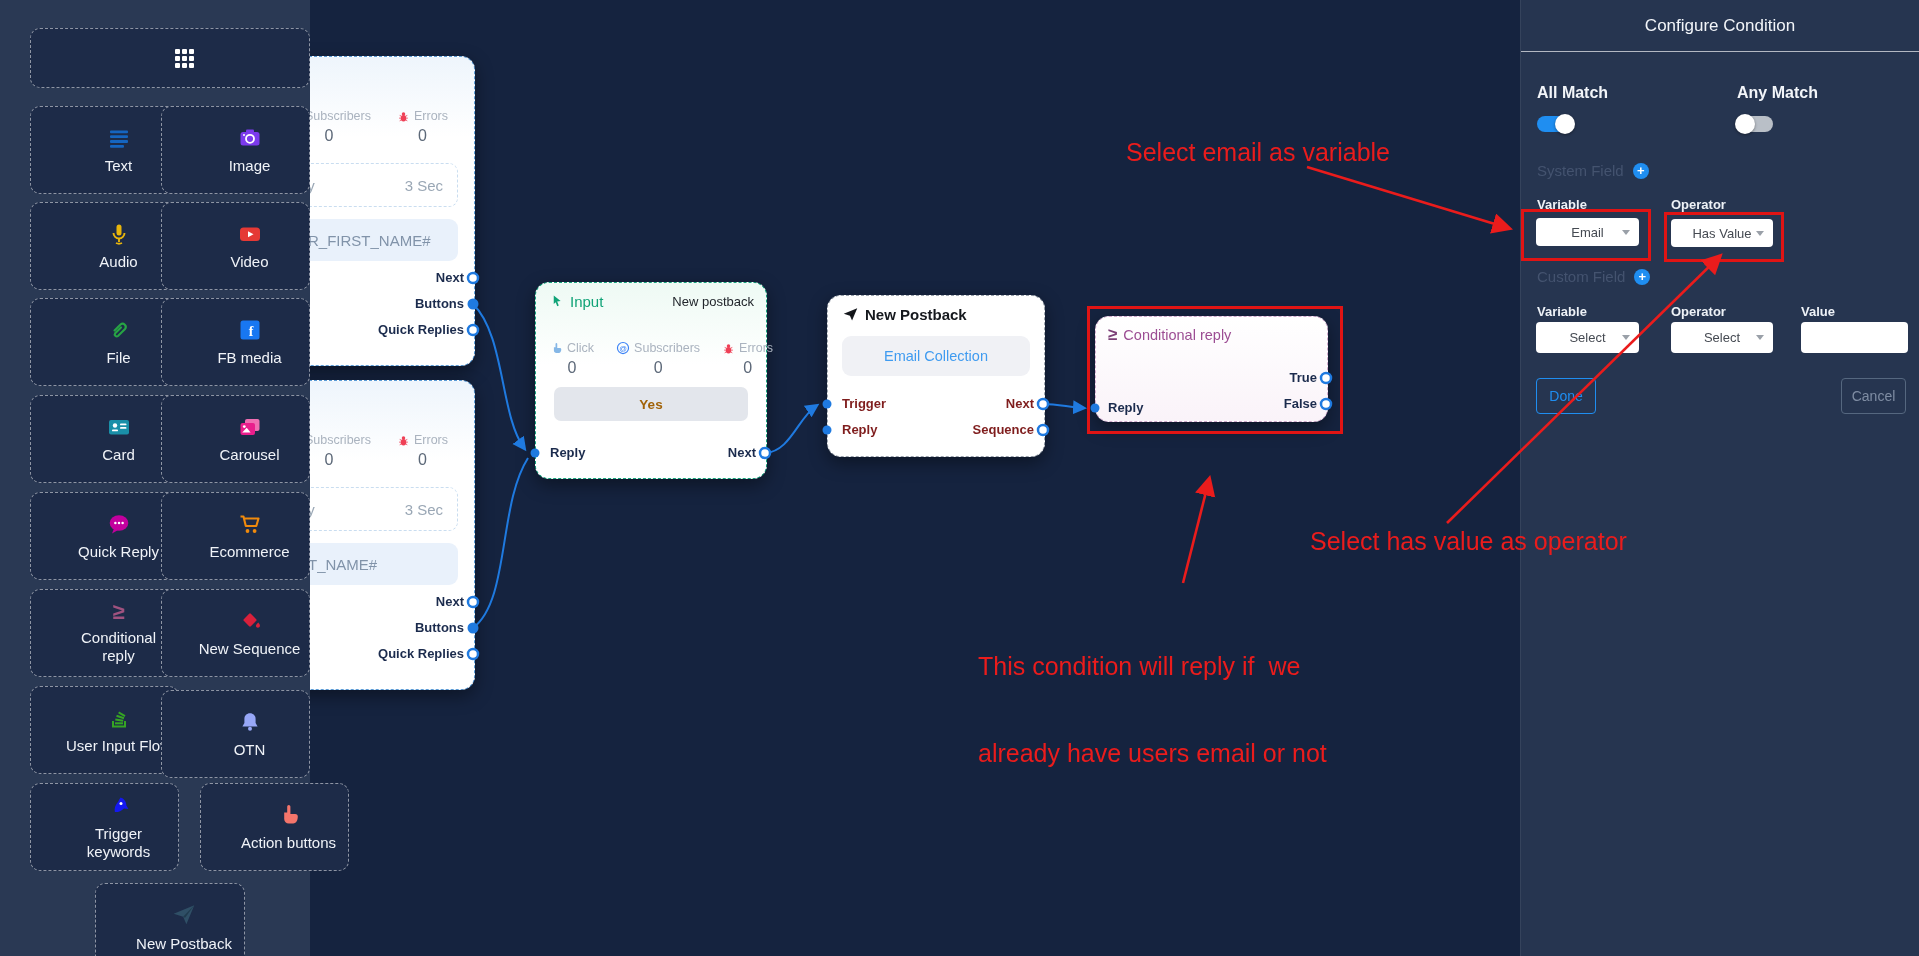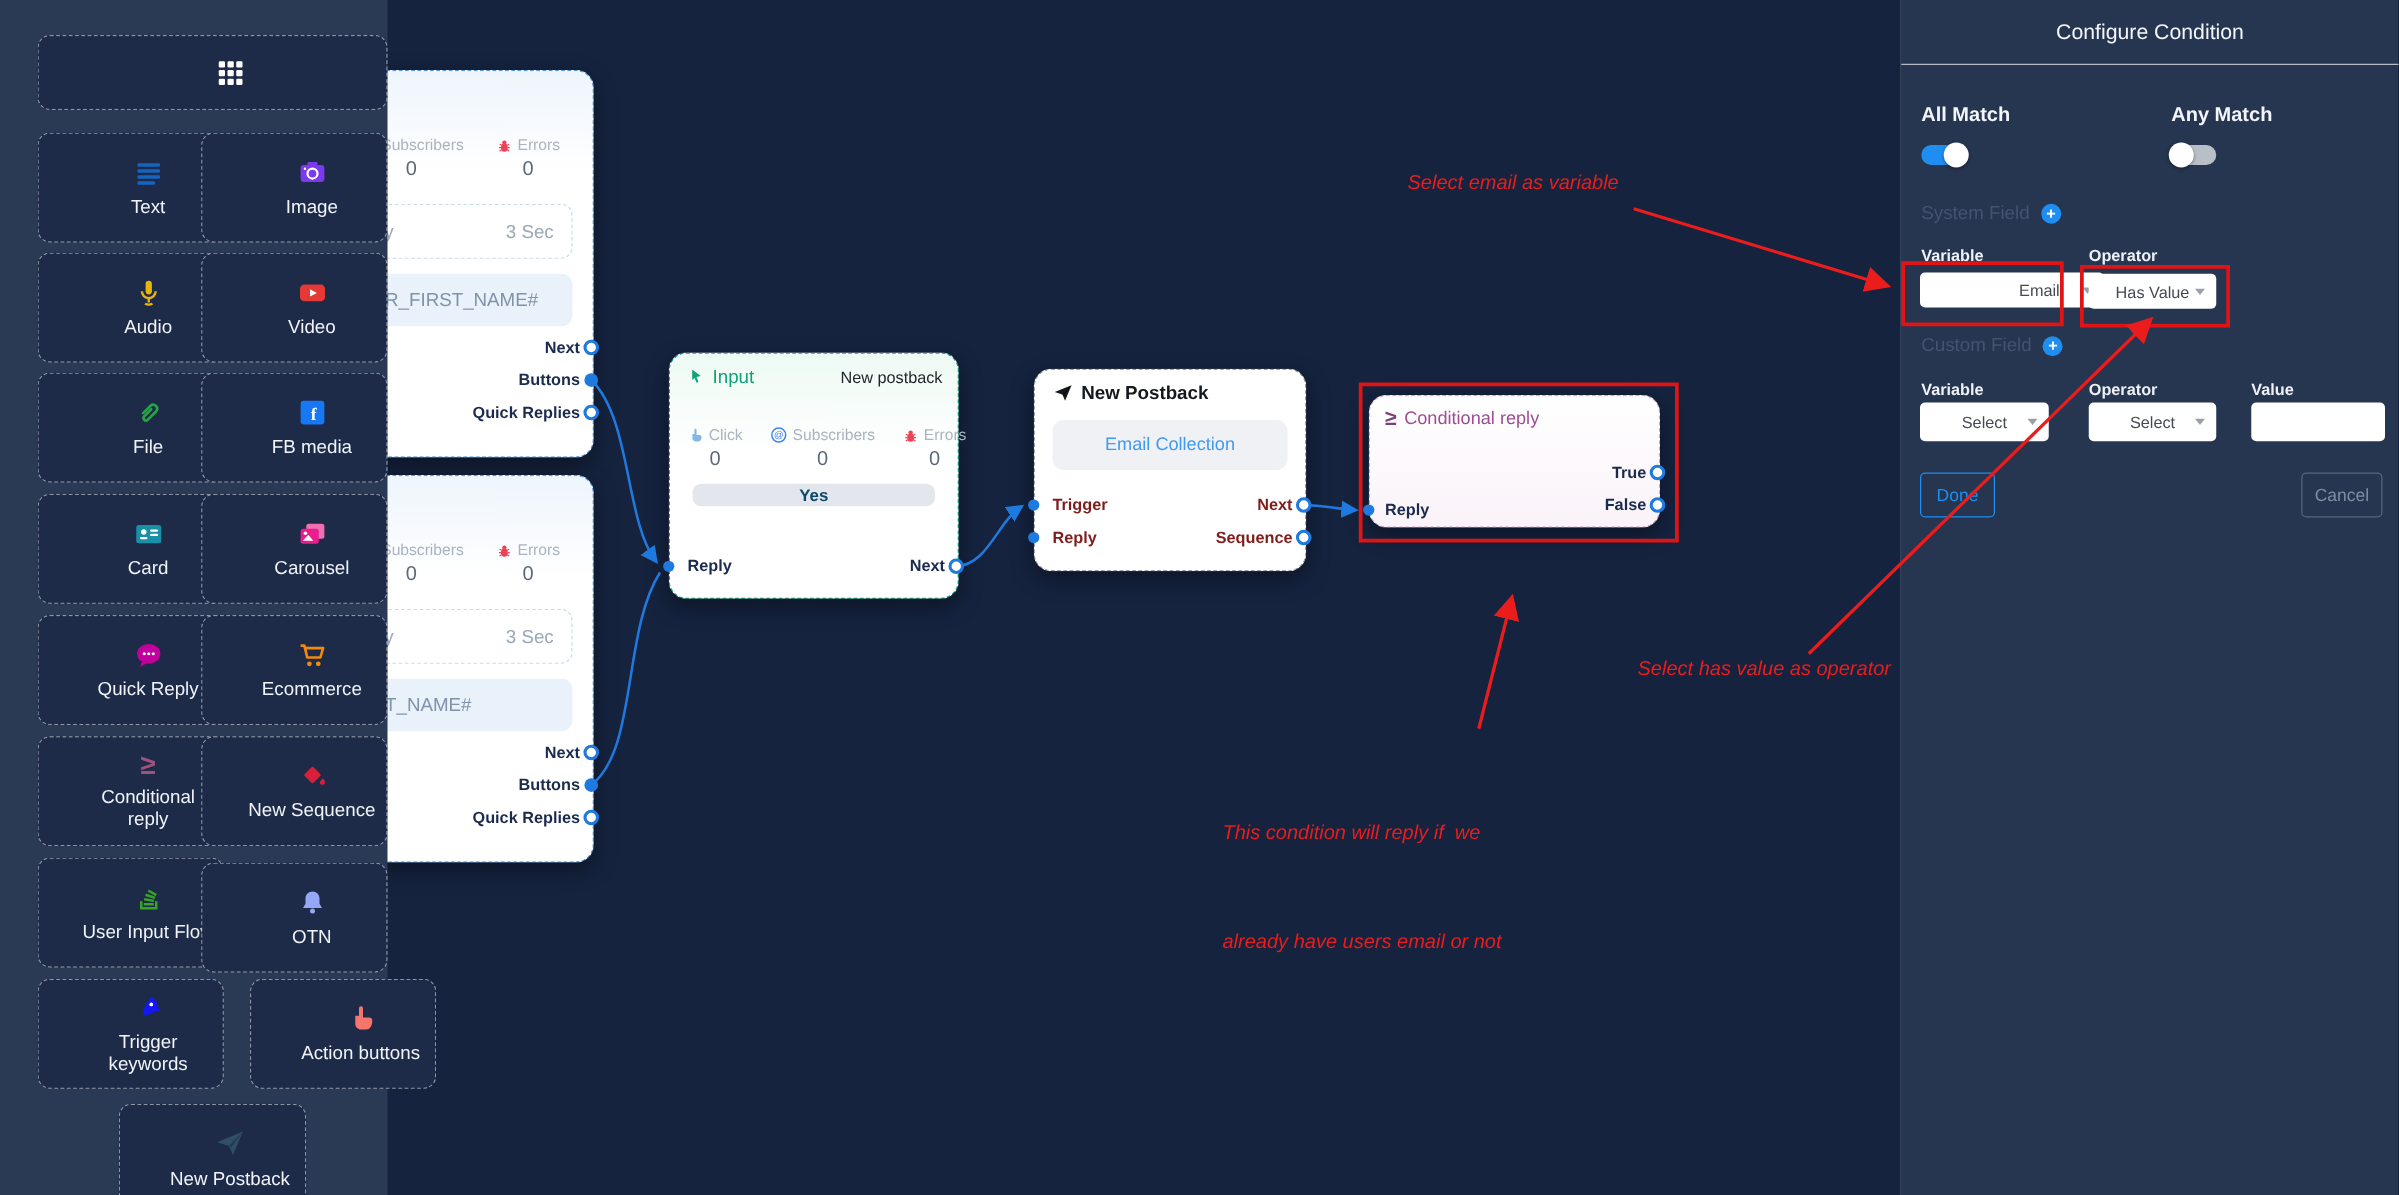--- a/index.html
+++ b/index.html
@@ -35,43 +35,43 @@
             border-radius:9px;display:flex;align-items:center;padding-left:26px;
             color:#8193a9;font-size:15px;box-sizing:border-box;}
   .port-row{position:absolute;right:10px;color:#1b2b4d;font-size:13px;font-weight:600;}
   .pr-next{top:213px;} .pr-buttons{top:239px;} .pr-qr{top:265px;}
   
   #node-button{left:535px;top:282px;width:230px;height:195px;
                background:linear-gradient(180deg,#eefaf4,#ffffff 42%);border:1.5px dashed #16a37c;}
   .bn-head{position:absolute;left:14px;right:12px;top:10px;display:flex;justify-content:space-between;align-items:center;}
   .bn-title{display:flex;align-items:center;gap:5px;color:#10a377;font-size:15px;}
   .bn-badge{color:#22262c;font-size:13px;}
-  .yes-btn{position:absolute;left:18px;right:18px;top:104px;height:18px;background:#e3e6ec;
+  .yes-btn{position:absolute;left:18px;right:18px;top:104px;height:34px;background:#e3e6ec;
            border-radius:7px;display:flex;align-items:center;justify-content:center;
-           color:#0c4a6e;font-size:13.5px;font-weight:600;cursor:pointer;}
+           color:#a16207;font-size:13.5px;font-weight:600;cursor:pointer;}
   .bn-foot{position:absolute;left:14px;right:10px;top:162px;display:flex;justify-content:space-between;
            color:#1b2b4d;font-size:13px;font-weight:600;}
   
   #node-postback{left:827px;top:295px;width:216px;height:160px;background:#ffffff;border:1.5px dashed #9aa2ac;}
   .pb-title{position:absolute;left:14px;top:10px;display:flex;align-items:center;gap:6px;
             color:#15181d;font-size:15px;font-weight:600;}
   .pb-btn{position:absolute;left:14px;right:14px;top:40px;height:40px;background:#f0f1f5;border-radius:9px;
           display:flex;align-items:center;justify-content:center;color:#3f9bf0;font-size:14.5px;cursor:pointer;}
   .pb-row{position:absolute;left:14px;right:10px;display:flex;justify-content:space-between;
           color:#7f1d1d;font-size:13px;font-weight:600;}
   
   #node-cond{left:1095px;top:316px;width:231px;height:104px;
              background:linear-gradient(180deg,#ffffff,#faf3f9);border:1.5px dashed #cfa8cc;}
   .cd-title{position:absolute;left:12px;top:8px;display:flex;align-items:center;gap:6px;
             color:#9c4d93;font-size:14.5px;}
   .cd-out{position:absolute;right:10px;color:#1b2b4d;font-size:13px;font-weight:600;}
   .cd-in{position:absolute;left:12px;color:#1b2b4d;font-size:13px;font-weight:600;}
   
   .red-box{position:absolute;border:3px solid #e01414;z-index:29;pointer-events:none;}
-  .anno{position:absolute;color:#ea1c1c;font-size:16px;z-index:30;white-space:pre-wrap;font-style:italic;}
+  .anno{position:absolute;color:#ea1c1c;font-size:25px;z-index:30;white-space:pre-wrap;}
   
   #panel{position:absolute;left:1520px;top:0;width:399px;height:956px;background:#263550;
          z-index:5;border-left:1px solid rgba(255,255,255,.07);box-sizing:border-box;}
   .pn-title{position:absolute;left:0;right:0;top:16px;text-align:center;color:#f2f5f9;font-size:17px;}
   .pn-divider{position:absolute;left:0;right:0;top:51px;border-top:1px solid rgba(255,255,255,.65);}
   .match-lab{position:absolute;color:#f2f5f9;font-size:16px;font-weight:600;}
   .toggle{position:absolute;width:36px;height:16px;border-radius:9px;cursor:pointer;}
   .toggle .knob{position:absolute;top:-2px;width:20px;height:20px;border-radius:50%;background:#fff;
                 box-shadow:0 1px 3px rgba(0,0,0,.4);}
   .tog-on{background:#1f8ef1;} .tog-on .knob{right:-2px;}
@@ -470,21 +470,21 @@
     <div class="toggle tog-off" style="left:216px;top:116px;">
         <div class="knob"></div>
       </div>
 
     <div class="field-head" style="left:16px;top:162px;">
       <span>System Field</span>
       <span class="plus-circle">+</span>
     </div>
 
     <div class="fld-lab" style="left:16px;top:197px;">Variable</div>
-    <div class="dd" style="left:15px;top:218px;width:103px;height:28px;padding-left:44px;">
+    <div class="dd" style="left:15px;top:218px;width:103px;height:28px;">
       <span>Email</span>
       <span class="caret"></span>
     </div>
 
     <div class="fld-lab" style="left:150px;top:197px;">Operator</div>
     <div class="dd" style="left:150px;top:219px;width:102px;height:28px;">
       <span>Has Value</span>
       <span class="caret"></span>
     </div>
 

